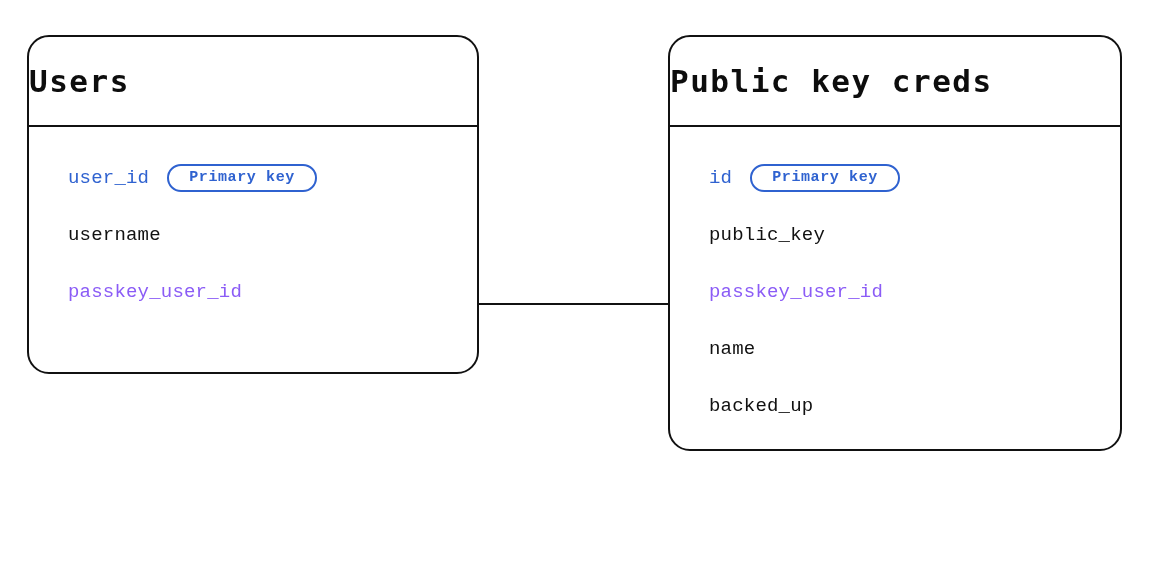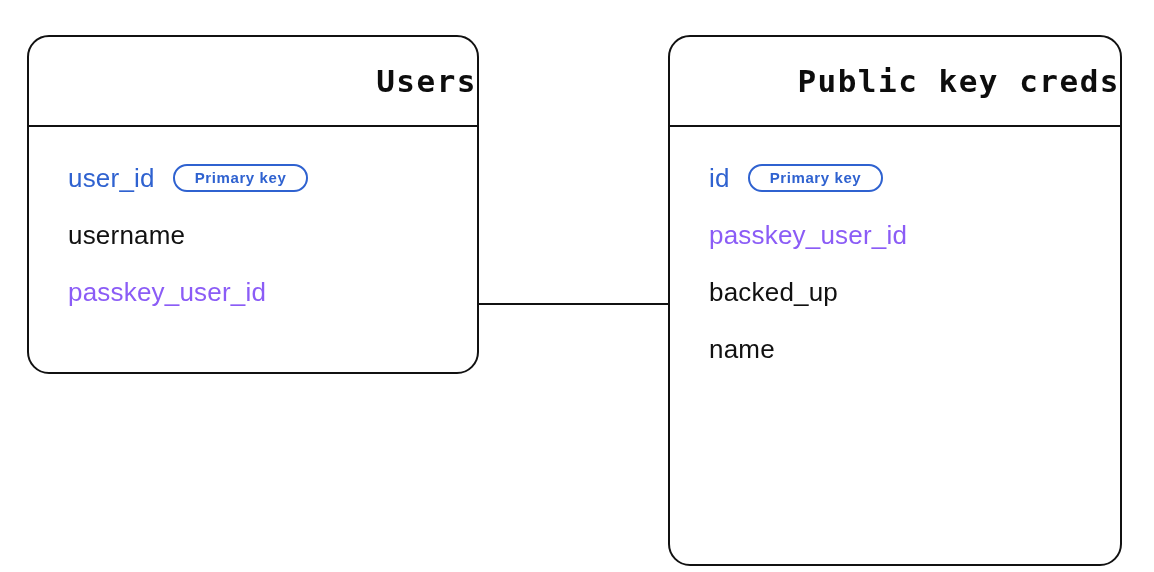--- a/index.html
+++ b/index.html
@@ -29,21 +29,21 @@
     border: 2px solid #111111;
     border-radius: 22px;
   }
 
   .entity-header {
     position: relative;
     box-sizing: border-box;
     height: 90px;
     display: flex;
     align-items: center;
-    justify-content: flex-end;
+    justify-content: flex-start;
     border-bottom: 2px solid #111111;
   }
 
   .entity-title {
     font-family: "DejaVu Sans Mono", "Liberation Mono", monospace;
     font-weight: 700;
     font-size: 31px;
     letter-spacing: 1.5px;
     color: #0d0d0d;
     white-space: nowrap;
@@ -56,42 +56,42 @@
 
   .field-row {
     display: flex;
     align-items: center;
     height: 34px;
     margin-bottom: 23px;
     white-space: nowrap;
   }
 
   .field-name {
-    font-family: Liberation Sans, sans-serif;
-    font-size: 26px;
+    font-family: Liberation Mono, monospace;
+    font-size: 19px;
     letter-spacing: 0.2px;
     line-height: 1;
     color: #111111;
   }
   .field-name.key   { color: #2f62d0; }
   .field-name.fk    { color: #8b5cf6; }
 
   
   .pk-badge {
     display: inline-flex;
     align-items: center;
     justify-content: center;
     margin-left: 18px;
     padding: 4px 20px 5px 20px;
     border: 2px solid #2f62d0;
     border-radius: 999px;
     background: #ffffff;
   }
   .pk-badge-label {
-    font-family: Liberation Sans, sans-serif;
+    font-family: Liberation Mono, monospace;
     font-weight: 700;
     font-size: 15px;
     letter-spacing: 0.6px;
     line-height: 1;
     color: #2f62d0;
     white-space: nowrap;
   }
 
   
   .connector {
@@ -123,43 +123,46 @@
 
       <div class="field-row">
         <span class="field-name fk">passkey_user_id</span>
       </div>
 
     </div>
   </div>
 
   <div class="connector" style="left:478px; top:303px; width:192px; height:2px;"></div>
 
-  <div class="entity" style="left:668px; top:35px; width:454px; height:531px;">
+  <div class="entity" style="left:668px; top:35px; width:454px; height:416px;">
     <div class="entity-header">
       <span class="entity-title">Public key creds</span>
     </div>
     <div class="entity-fields">
 
       <div class="field-row">
         <span class="field-name key">id</span>
         <span class="pk-badge">
           <span class="pk-badge-label">Primary key</span>
         </span>
       </div>
 
+      <div class="field-row">
+        <span class="field-name">public_key</span>
+      </div>
 
       <div class="field-row">
         <span class="field-name fk">passkey_user_id</span>
       </div>
 
       <div class="field-row">
-        <span class="field-name">backed_up</span>
+        <span class="field-name">name</span>
       </div>
 
       <div class="field-row">
-        <span class="field-name">name</span>
+        <span class="field-name">backed_up</span>
       </div>
 
 
     </div>
   </div>
 
 </div>
 
 </body></html>

